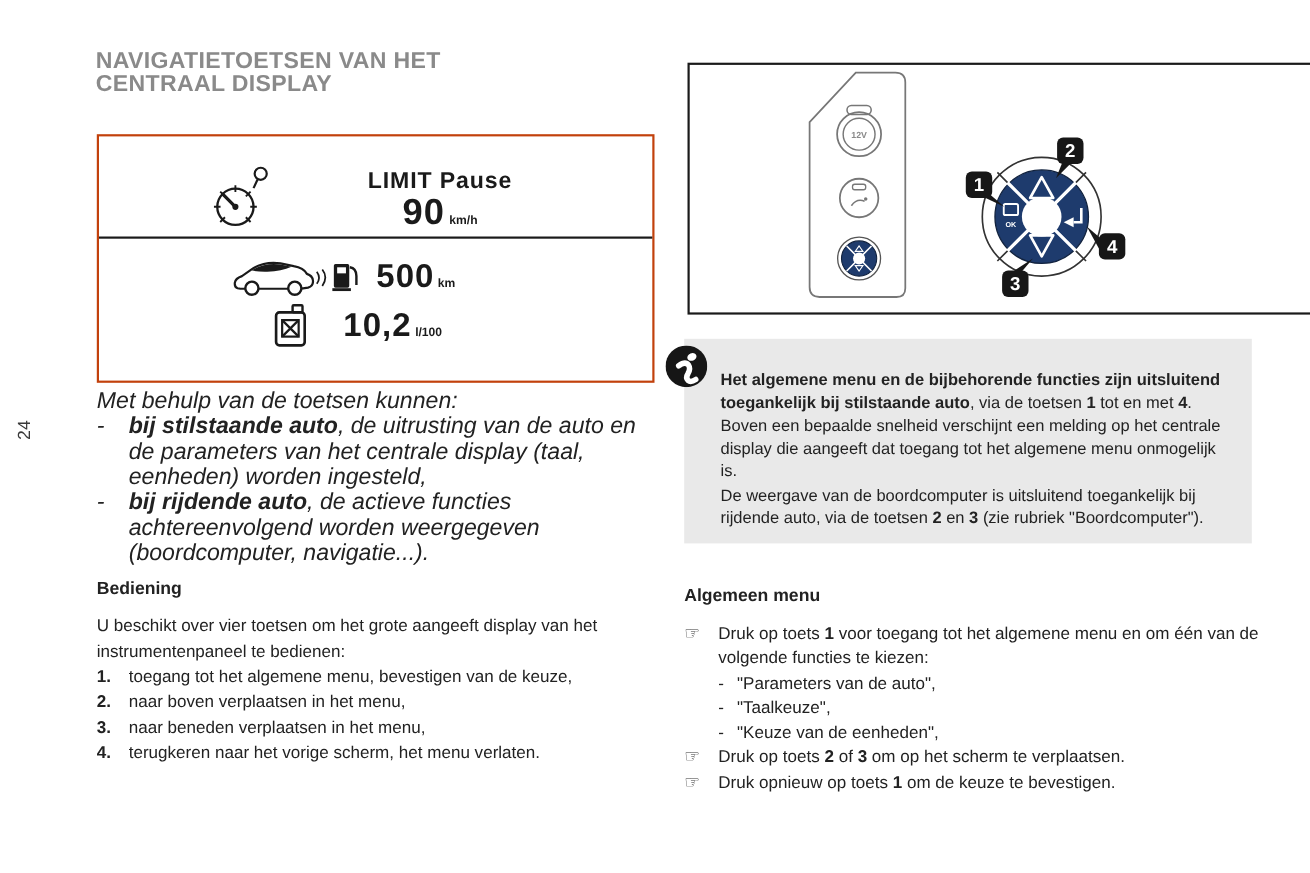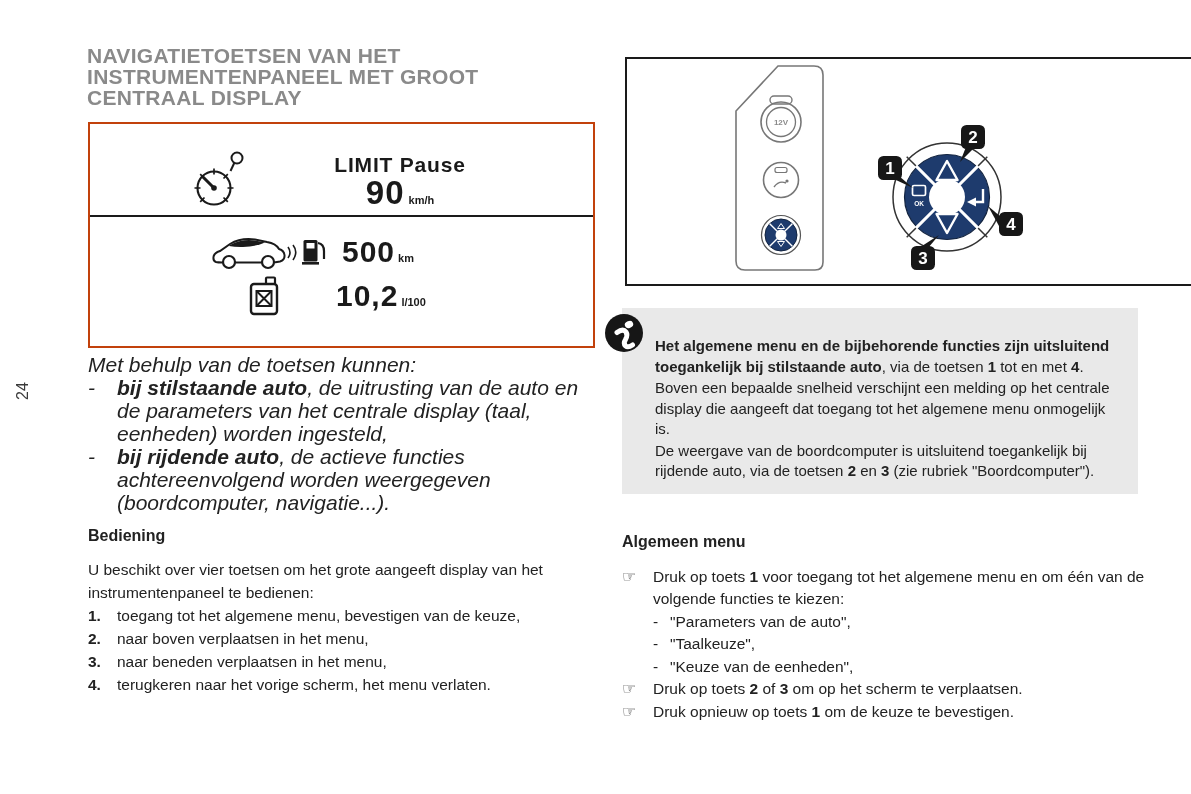--- a/index.html
+++ b/index.html
@@ -24,21 +24,21 @@
   .limit-block{position:absolute;left:185px;top:29px;width:250px;text-align:center;color:#1a1a1a;}
   .limit-line{font-size:21px;font-weight:bold;letter-spacing:.8px;}
   .speed-line{display:flex;align-items:baseline;justify-content:center;gap:4px;margin-top:-3px;text-align:right;}
   .speed-value{font-size:33px;font-weight:bold;letter-spacing:1px;}
   .disp-unit{font-size:11px;font-weight:bold;color:#1a1a1a;}
   .range-line{position:absolute;left:120px;top:16px;display:flex;align-items:center;color:#1a1a1a;}
   .pump-icon{margin-left:4px;}
   .range-text{display:flex;align-items:baseline;margin-left:16px;gap:3px;justify-content:flex-end;}
   .big-val{font-size:30px;font-weight:bold;letter-spacing:1px;}
   .cons-line{position:absolute;left:158px;top:58px;display:flex;align-items:center;color:#1a1a1a;}
-  .cons-text{display:flex;align-items:baseline;margin-left:56px;gap:3px;}
+  .cons-text{display:flex;align-items:baseline;margin-left:32px;gap:3px;}
 
   
   .intro{position:absolute;left:88px;top:353px;width:516px;font-size:21px;line-height:23px;font-style:italic;}
   .hyphen-item{display:flex;}
   .hyphen-item .dash{width:29px;flex:none;}
   .hyphen-item .txt{flex:1;}
 
   .bediening{position:absolute;left:88px;top:524px;width:516px;font-size:15.5px;line-height:23px;}
   .section-heading{font-size:16px;font-weight:bold;margin:0 0 11px 0;}
   .num-item{display:flex;}
@@ -66,21 +66,20 @@
 </style>
 </head>
 <body>
 
 <div class="page">
 
   <div class="pagenum">24</div>
 
   <div class="title">
     <div>NAVIGATIETOETSEN VAN HET</div>
-    <div>INSTRUMENTENPANEEL MET GROOT</div>
     <div>CENTRAAL DISPLAY</div>
   </div>
 
   <div class="display-box">
     <div class="disp-row1">
       <svg class="speedo" width="60" height="62" viewBox="0 0 60 62">
         <circle cx="47" cy="11" r="5.5" fill="none" stroke="#1a1a1a" stroke-width="2"></circle>
         <path d="M44.5 15.5 L40.5 24" stroke="#1a1a1a" stroke-width="2" fill="none"></path>
         <circle cx="24" cy="41" r="16.5" fill="none" stroke="#1a1a1a" stroke-width="2.1"></circle>
         <path d="M37.5 41 h6 M33.5 31.5 l4.3 -4.3 M24 27.5 v-6 M14.5 31.5 l-4.3 -4.3 M10.5 41 h-6 M33.5 50.5 l4.3 4.3 M14.5 50.5 l-4.3 4.3" stroke="#1a1a1a" stroke-width="1.7" fill="none"></path>

